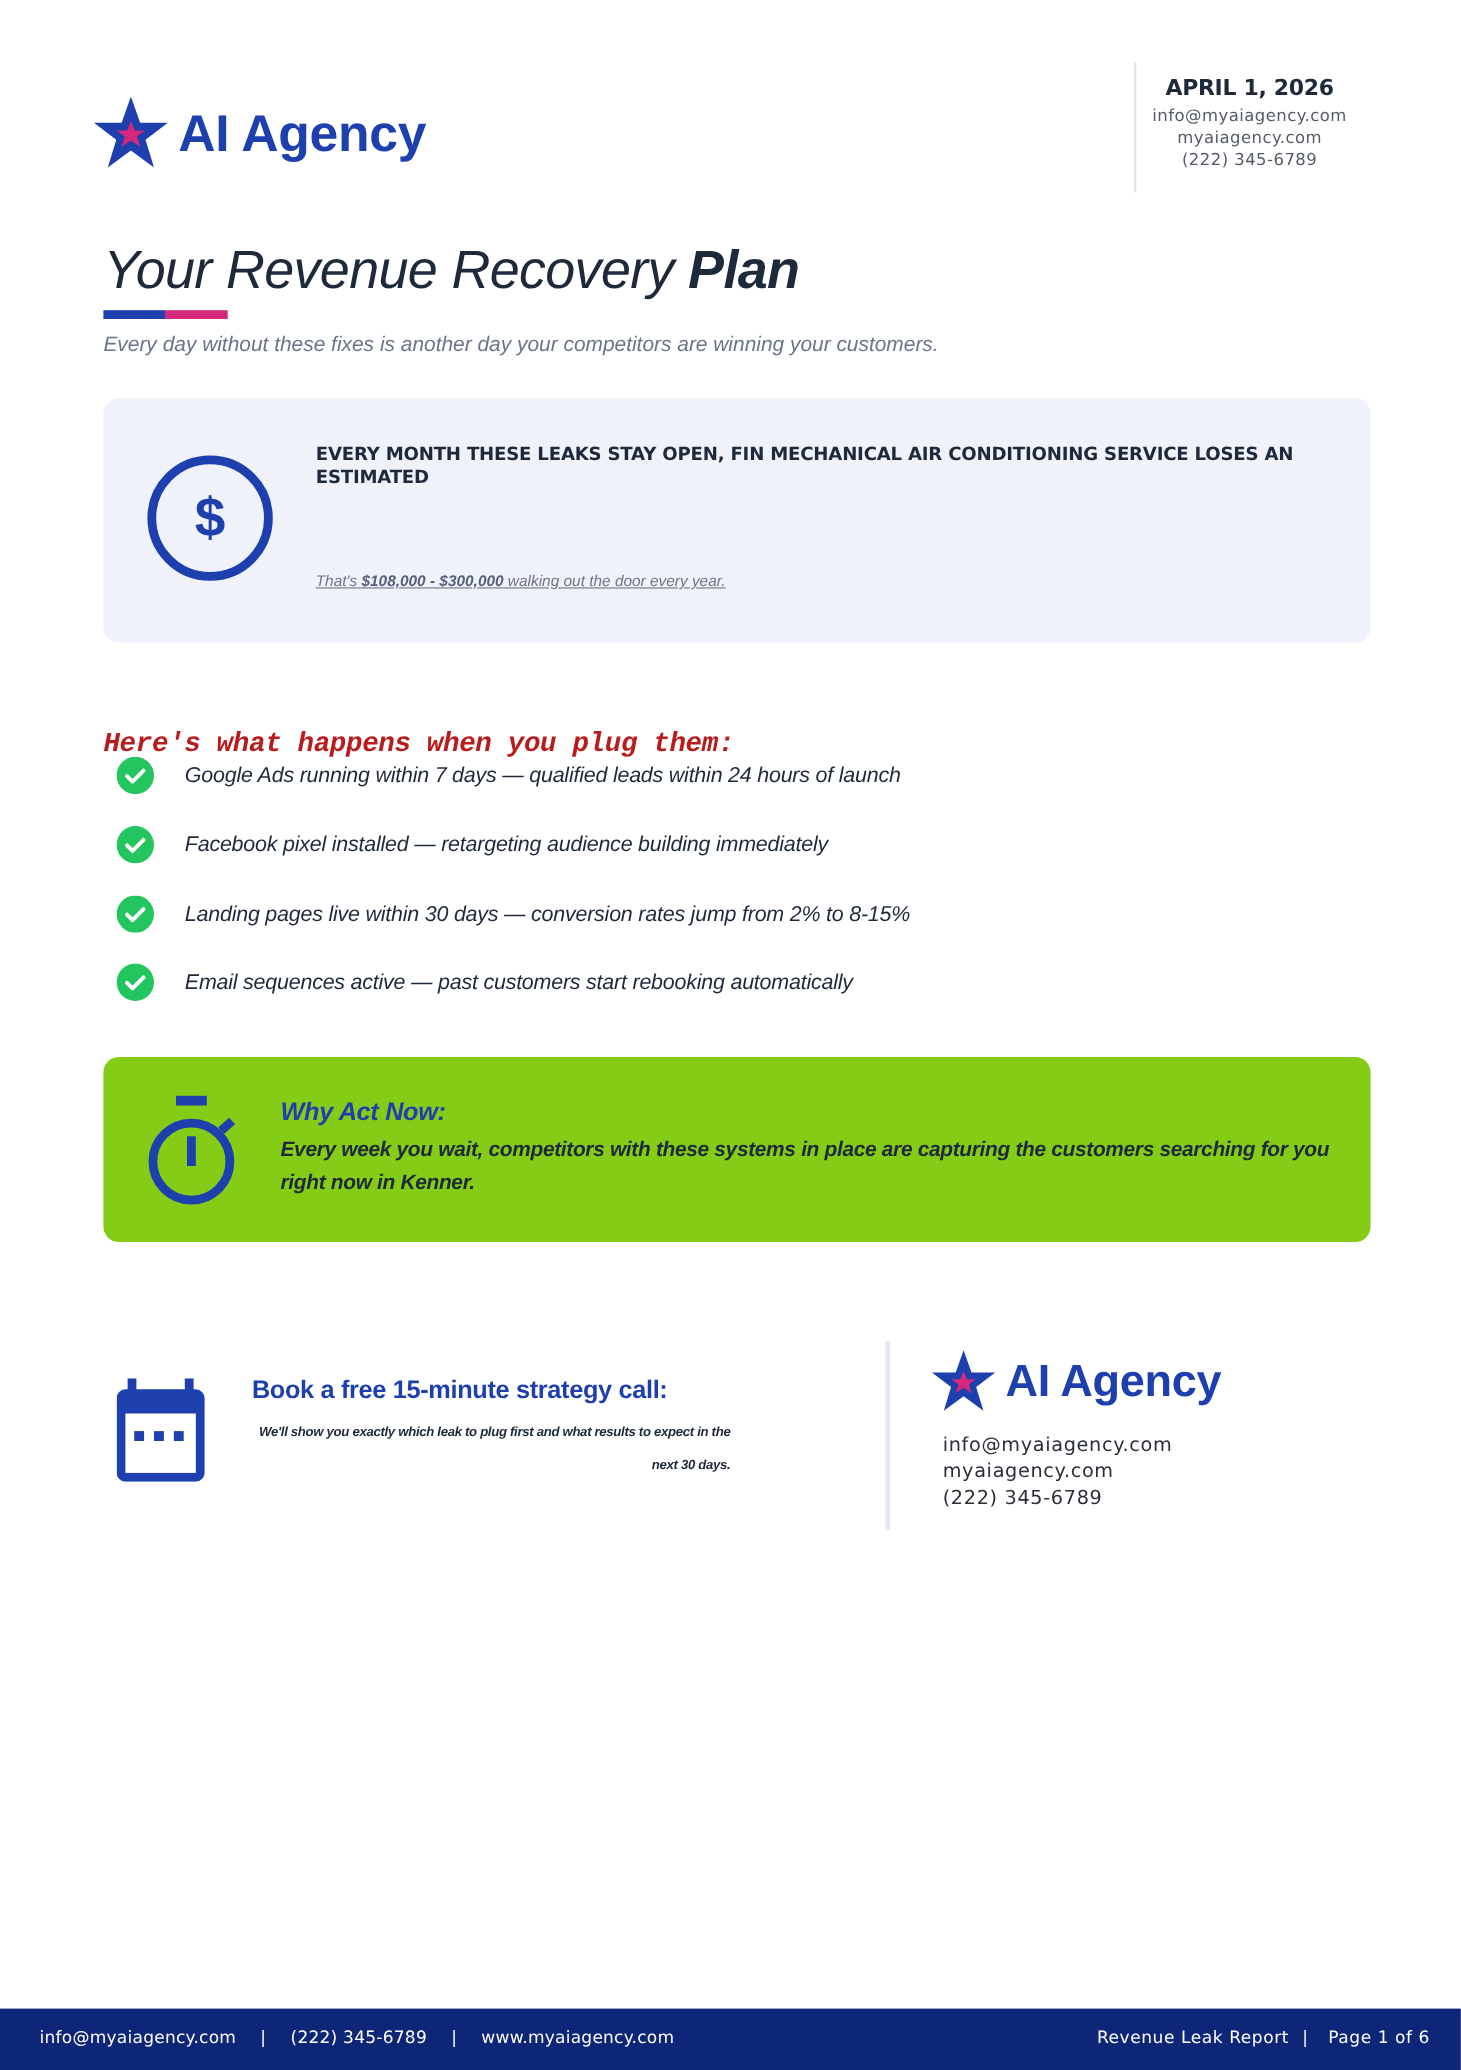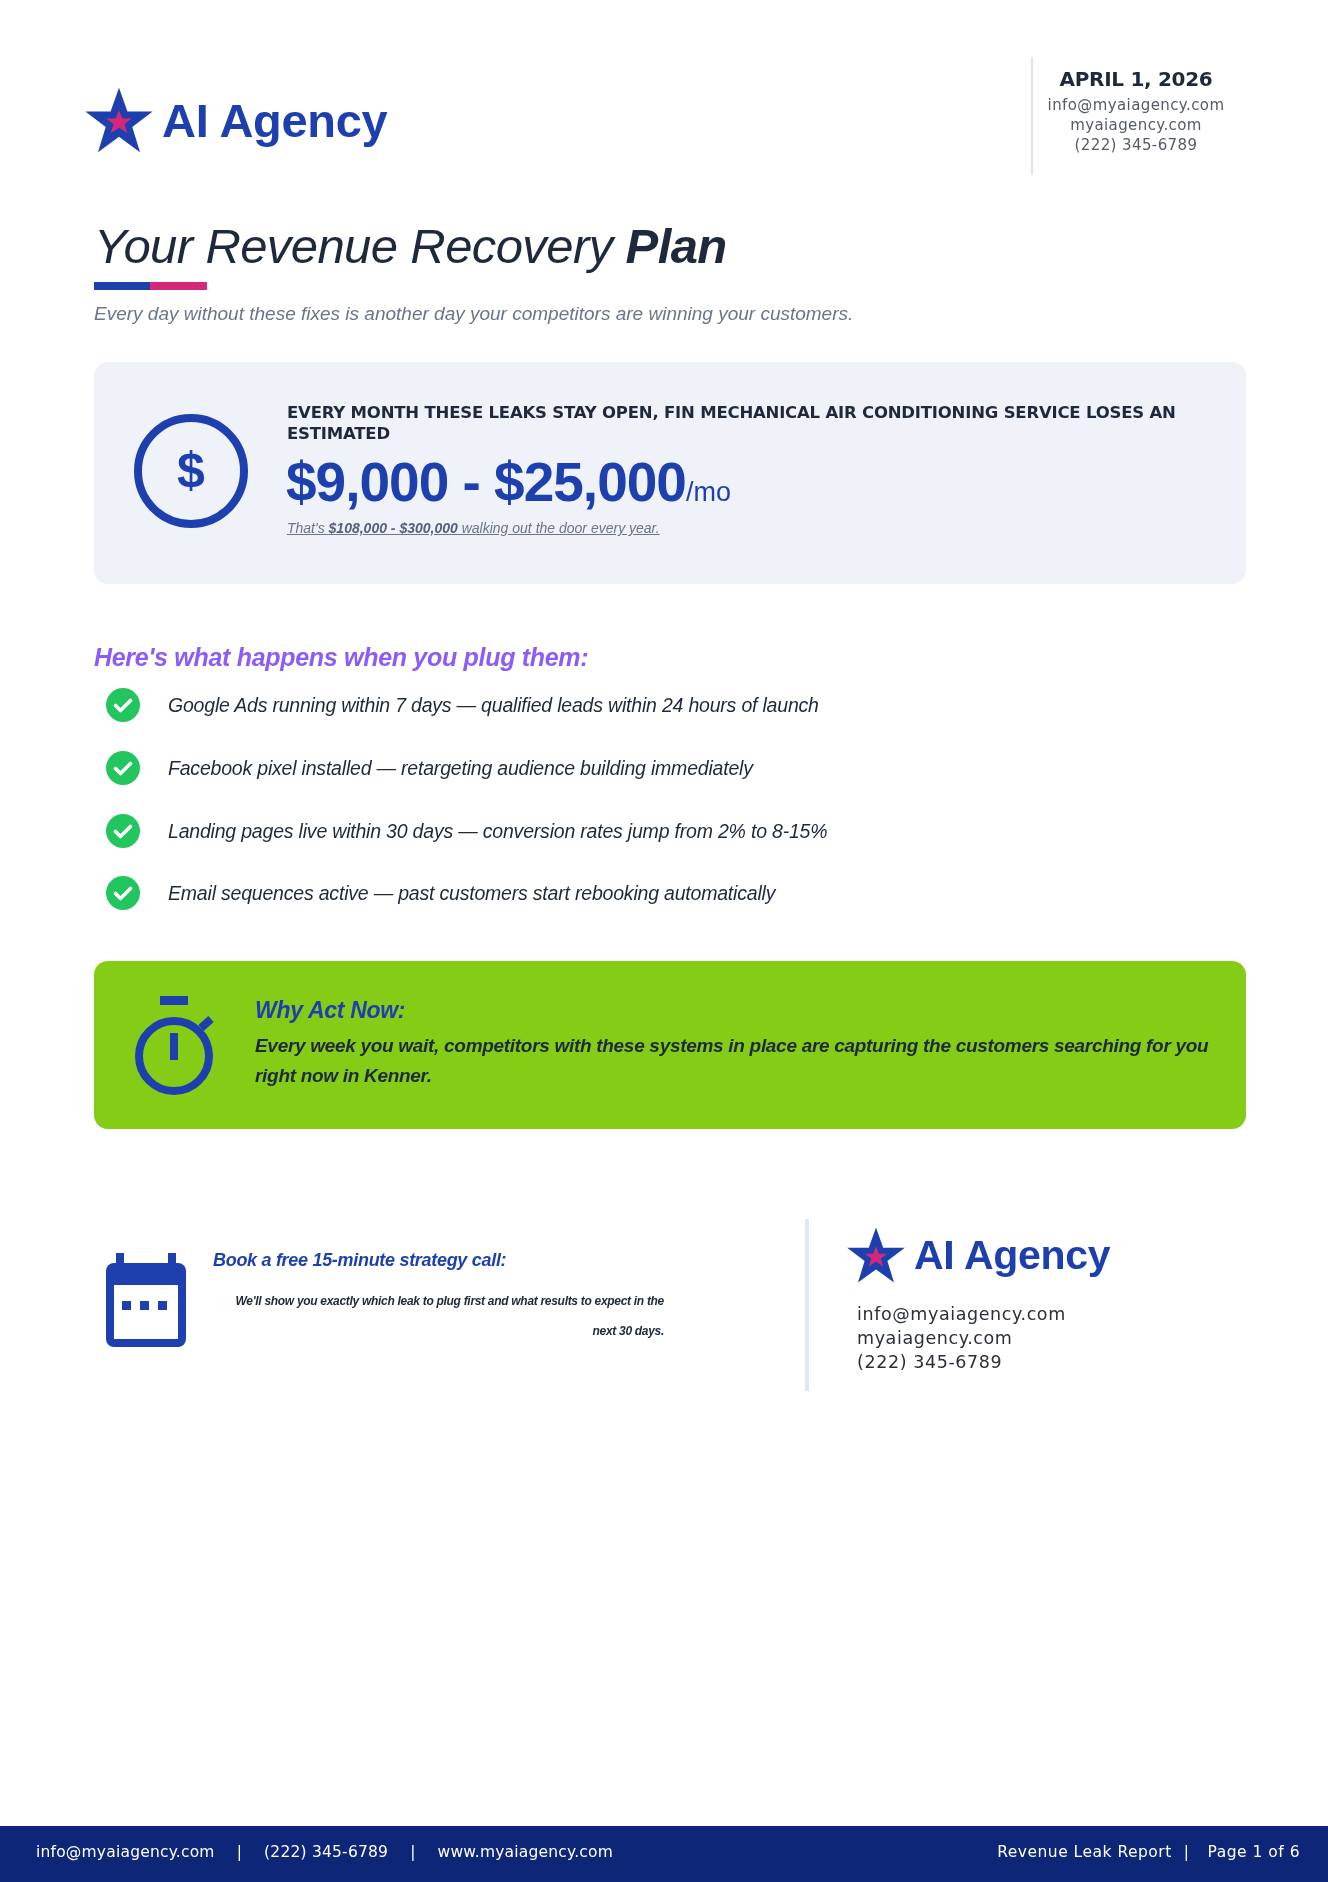--- a/index.html
+++ b/index.html
@@ -27,34 +27,34 @@
   
   .loss-card { position: absolute; left: 94px; top: 362px; width: 1152px; height: 222px; background: #eff2f9; border-radius: 14px; }
   .loss-card .dollar-icon { position: absolute; left: 38px; top: 50px; width: 118px; height: 118px; }
   .loss-card .headline { position: absolute; left: 193px; top: 40px; width: 900px; font-family: "DejaVu Sans", sans-serif; font-weight: 700; font-size: 16.5px; color: #1e293b; line-height: 21px; letter-spacing: -0.2px; }
   .loss-card .amount { position: absolute; left: 192px; top: 88px; font-weight: 700; font-size: 55px; color: #1e3fae; letter-spacing: -1px; }
   .loss-card .amount .per { font-size: 27px; font-weight: 400; letter-spacing: 0; }
   .loss-card .yearly { position: absolute; left: 193px; top: 158px; font-size: 14px; font-style: italic; color: #6b7589; text-decoration: underline; }
   .loss-card .yearly b { color: #56607a; }
 
   
-  .benefits-heading { position: absolute; left: 94px; top: 643px; font-size: 25px; font-weight: 700; font-style: italic; color: #8b5cf6; letter-spacing: -0.3px; }
+  .benefits-heading { position: absolute; left: 94px; top: 662px; font-size: 25px; font-weight: 700; font-style: italic; color: #b91c1c; letter-spacing: -0.3px; font-family: Liberation Mono, monospace; }
   .benefit { position: absolute; left: 106px; display: flex; align-items: center; }
   .benefit .check { width: 34px; height: 34px; }
   .benefit .text { margin-left: 28px; font-size: 19.5px; font-style: italic; color: #1e293b; letter-spacing: -0.2px; }
 
   
   .why-card { position: absolute; left: 94px; top: 961px; width: 1152px; height: 168px; background: #84cc16; border-radius: 14px; }
   .why-card .timer-icon { position: absolute; left: 40px; top: 35px; width: 88px; height: 100px; }
   .why-card .why-title { position: absolute; left: 161px; top: 36px; font-size: 23px; font-weight: 700; font-style: italic; color: #1e3fae; letter-spacing: -0.3px; }
   .why-card .why-text { position: absolute; left: 161px; top: 70px; width: 960px; font-size: 19px; font-weight: 700; font-style: italic; color: #1e293b; line-height: 30px; letter-spacing: -0.3px; }
 
   
   .cta-icon { position: absolute; left: 106px; top: 1253px; width: 84px; height: 94px; }
-  .cta-title { position: absolute; left: 213px; top: 1250px; font-size: 18px; font-weight: 700; font-style: italic; color: #1e3fae; letter-spacing: -0.3px; }
+  .cta-title { position: absolute; left: 229px; top: 1250px; font-size: 23px; font-weight: 700; color: #1e3fae; letter-spacing: -0.3px; }
   .cta-text { position: absolute; left: 224px; top: 1286px; width: 440px; font-size: 12px; font-weight: 700; font-style: italic; color: #1e293b; line-height: 30px; letter-spacing: -0.3px; text-align: right; }
 
   .cta-divider { position: absolute; left: 805px; top: 1219px; width: 4px; height: 172px; background: #e2e8f2; }
   .logo2 { position: absolute; left: 846px; top: 1226px; display: flex; align-items: center; }
   .logo2 svg { width: 60px; height: 58px; }
   .logo2 .brand { font-weight: 700; font-size: 41px; color: #1e3fae; margin-left: 8px; letter-spacing: -0.3px; }
   .contact2 { position: absolute; left: 857px; top: 1302px; font-family: "DejaVu Sans", sans-serif; font-size: 17.5px; color: #2a2f38; line-height: 24px; letter-spacing: 0.6px; }
 
   
   .footer { position: absolute; left: 0; top: 1826px; width: 1328px; height: 56px; background: #0d2677; color: #ffffff; font-family: "DejaVu Sans", sans-serif; font-size: 15.5px; }
@@ -87,21 +87,20 @@
   <div class="pink"></div>
 </div>
 <p class="subtitle">Every day without these fixes is another day your competitors are winning your customers.</p>
 
 <div class="loss-card">
   <svg class="dollar-icon" viewBox="0 0 118 118">
     <circle cx="59" cy="59" r="53" fill="none" stroke="#1e3fae" stroke-width="8"></circle>
     <text x="59" y="75" text-anchor="middle" font-family="Liberation Sans, sans-serif" font-size="50" font-weight="700" fill="#1e3fae">$</text>
   </svg>
   <div class="headline">EVERY MONTH THESE LEAKS STAY OPEN, FIN MECHANICAL AIR CONDITIONING SERVICE LOSES AN ESTIMATED</div>
-  <div class="amount"><span>$9,000 - $25,000</span><span class="per">/mo</span></div>
   <div class="yearly"><span>That's </span><b>$108,000 - $300,000</b><span> walking out the door every year.</span></div>
 </div>
 
 <h2 class="benefits-heading">Here's what happens when you plug them:</h2>
 
 <div class="benefit" style="top:688px">
   <svg class="check" viewBox="0 0 34 34">
       <circle cx="17" cy="17" r="17" fill="#22c55e"></circle>
       <polyline points="9.5,17.5 14.5,22.5 24.5,12.5" fill="none" stroke="#fff" stroke-width="3.6" stroke-linecap="round" stroke-linejoin="round"></polyline>
     </svg>

